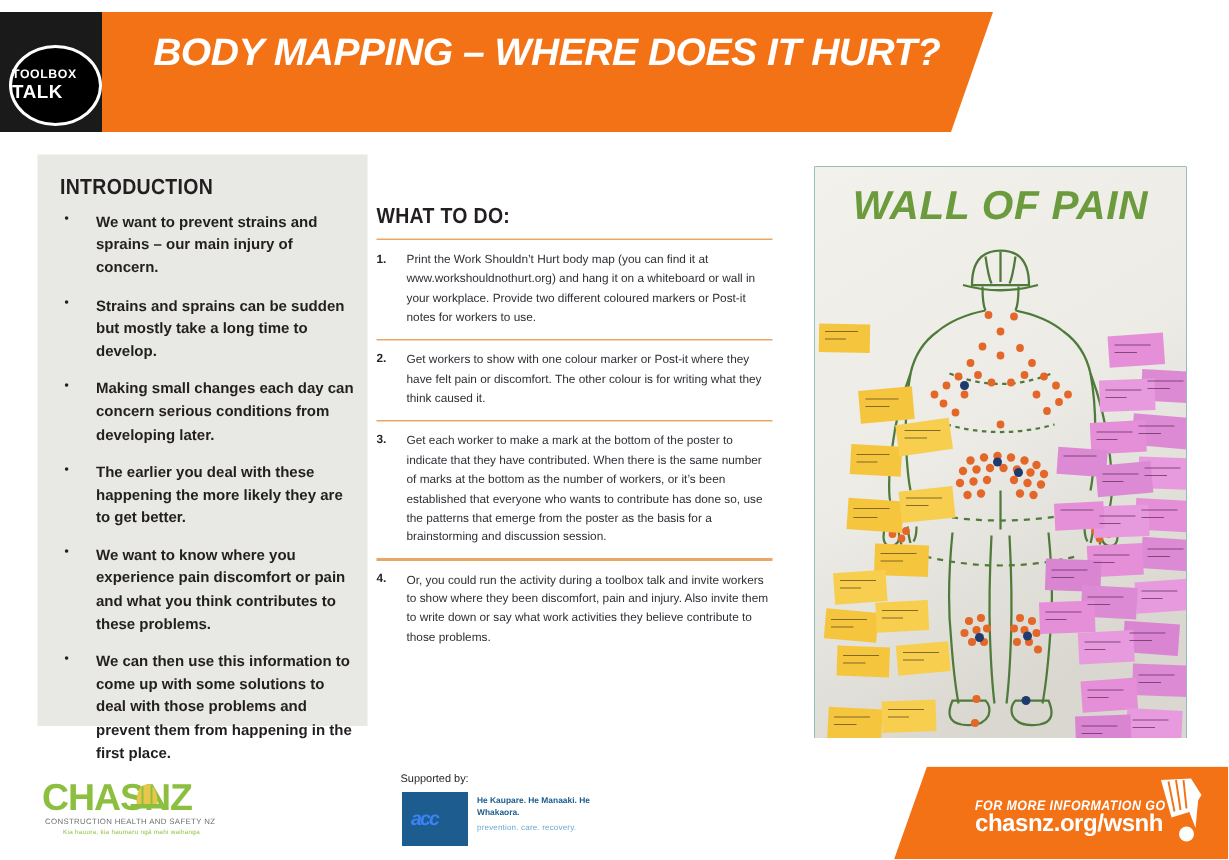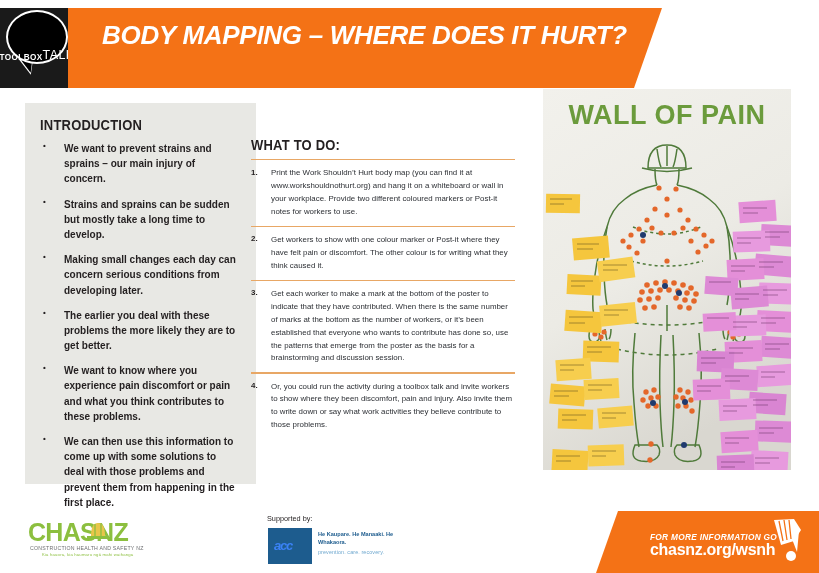--- a/index.html
+++ b/index.html
@@ -2,25 +2,25 @@
 <html><head>
 <meta charset="utf-8">
 <style>
   html,body{margin:0;padding:0;background:#ffffff;}
   body{width:819px;height:573px;position:relative;overflow:hidden;
        font-family:"Liberation Sans",sans-serif;}
 
   
   #header{position:absolute;left:0;top:0;width:819px;height:88px;background:#ffffff;}
   #header-black{position:absolute;left:0;top:8px;width:68px;height:80px;background:#1a1a1a;}
-  #toolbox-bubble{position:absolute;left:6px;top:10px;width:58px;height:50px;
+  #toolbox-bubble{position:absolute;left:6px;top:30px;width:58px;height:50px;
       background:#000;border:2.5px solid #fff;border-radius:50%;
-      display:flex;align-items:flex-end;justify-content:center;}
+      display:flex;flex-direction:column;align-items:flex-start;justify-content:center;}
   #toolbox-bubble .tb-top{color:#fff;font-size:8.2px;font-weight:bold;letter-spacing:.4px;line-height:1;}
-  #toolbox-bubble .tb-bot{color:#fff;font-size:12.5px;font-weight:normal;letter-spacing:.4px;line-height:1.15;}
+  #toolbox-bubble .tb-bot{color:#fff;font-size:12.5px;font-weight:bold;letter-spacing:.4px;line-height:1.15;}
   #bubble-tail{position:absolute;left:22px;top:60px;width:0;height:0;
       border-left:8px solid transparent;border-right:3px solid transparent;
       border-top:13px solid #000;transform:rotate(-6deg);}
   #bubble-tail-o{position:absolute;left:20px;top:59px;width:0;height:0;
       border-left:10px solid transparent;border-right:4px solid transparent;
       border-top:16px solid #fff;transform:rotate(-6deg);}
 
   #header-orange{position:absolute;left:68px;top:8px;width:594px;height:80px;
       background:#f47216;
       clip-path:polygon(0 0, 594px 0, 566px 80px, 0 80px);}
@@ -36,41 +36,41 @@
       font-style:italic;color:#111;letter-spacing:-.5px;transform:scaleY(1.25);}
   #wsnh .w-row2{position:absolute;left:0px;top:23px;font-size:18.5px;font-weight:bold;
       font-style:italic;color:#111;letter-spacing:-.6px;transform:scaleY(1.25);white-space:nowrap;}
   #wsnh .w-not{color:#f47216;}
   #wsnh .w-hurt{position:absolute;left:16px;top:45px;font-size:21px;font-weight:bold;
       font-style:italic;color:#111;letter-spacing:-.5px;transform:scaleY(1.25);}
   #wsnh-cone{position:absolute;left:100px;top:5px;width:42px;height:58px;}
 
   
   #intro-panel{position:absolute;left:25px;top:103px;width:220px;height:381px;
-      background:#e8e8e4;padding-left:11px;}
+      background:#e8e8e4;}
   #intro-title{position:absolute;left:15px;top:14px;font-size:13px;font-weight:bold;
       color:#231f20;letter-spacing:.2px;font-style:normal;transform:scaleY(1.12);}
   #intro-list{position:absolute;left:13px;top:38px;width:198px;margin:0;padding:0;list-style:none;}
   #intro-list li{position:relative;padding-left:26px;margin-bottom:10px;
       font-size:10px;font-weight:bold;color:#231f20;line-height:1.52;}
   #intro-list li:before{content:"\2022";position:absolute;left:5px;top:-1px;font-size:8px;}
 
   
   #wtd{position:absolute;left:251px;top:103px;width:264px;margin-top:32px;}
   #wtd-title{font-size:13px;font-weight:bold;color:#231f20;letter-spacing:.2px;
       transform:scaleY(1.12);display:inline-block;}
   .wtd-rule{height:1.3px;background:#e8a765;margin:6px 0 7px 0;width:264px;}
   .wtd-item{display:flex;gap:7px;margin-bottom:7px;}
   .wtd-num{font-size:7.9px;font-weight:bold;color:#231f20;min-width:13px;
       padding-top:.4px;flex-shrink:0;}
   .wtd-text{font-size:7.9px;color:#2c2f34;line-height:1.63;}
 
   
-  #photo{position:absolute;left:543px;top:89px;width:248px;height:381px;
-      overflow:hidden;background:#0f766e;}
+  #photo{position:absolute;left:543px;top:111px;width:248px;height:381px;
+      overflow:hidden;background:#0f766e;font-style:italic;}
   #photo svg{position:absolute;left:0;top:0;}
 
   
   #chasnz{position:absolute;left:28px;top:518px;width:148px;height:46px;}
   #chasnz .cz-main{position:absolute;left:0;top:0;font-size:25px;font-weight:bold;
       color:#8cbf3f;letter-spacing:-.7px;}
   #chasnz .cz-sub{position:absolute;left:2px;top:27px;font-size:5.2px;color:#6d6e71;
       letter-spacing:.25px;}
   #chasnz .cz-sub2{position:absolute;left:14px;top:34px;font-size:4.2px;color:#8cbf3f;
       letter-spacing:.2px;}
@@ -110,21 +110,21 @@
   <div id="header-title">BODY MAPPING – WHERE DOES IT HURT?</div>
 
 </div>
 
 <div id="intro-panel">
   <div id="intro-title">INTRODUCTION</div>
   <ul id="intro-list">
     <li>We want to prevent strains and sprains – our main injury of concern.</li>
     <li>Strains and sprains can be sudden but mostly take a long time to develop.</li>
     <li>Making small changes each day can concern serious conditions from developing later.</li>
-    <li>The earlier you deal with these problems the more likely they are to get better.</li>
+    <li>The earlier you deal with these happening the more likely they are to get better.</li>
     <li>We want to know where you experience pain discomfort or pain and what you think contributes to these problems.</li>
     <li>We can then use this information to come up with some solutions to deal with those problems and prevent them from happening in the first place.</li>
   </ul>
 </div>
 
 <div id="wtd">
   <div id="wtd-title">WHAT TO DO:</div>
   <div class="wtd-rule"></div>
 
   <div class="wtd-item">

